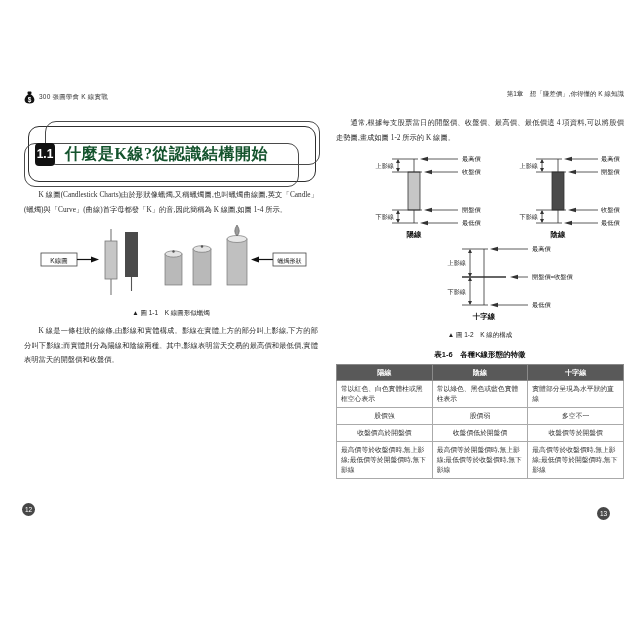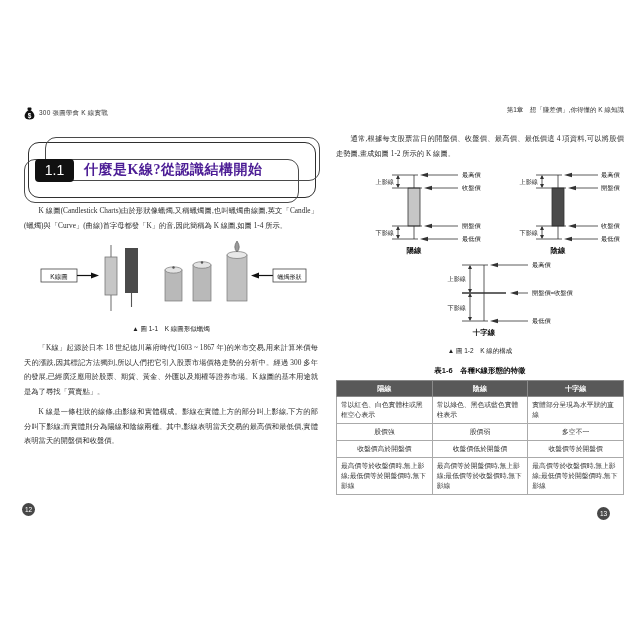--- a/index.html
+++ b/index.html
@@ -1,40 +1,40 @@
 <!DOCTYPE html>
 <html><head>
 <meta charset="utf-8">
 <style>
   * { margin:0; padding:0; box-sizing:border-box; }
   html,body { width:640px; height:640px; background:#fff; overflow:hidden; }
   body { font-family:"Liberation Serif","DejaVu Serif",serif; color:#2a2a2a; }
   .spread { position:absolute; top:0; left:0; width:640px; height:640px; background:#fff; }
 
-  .page { position:absolute; top:106px; }
+  .page { position:absolute; top:90px; }
   .page-left  { left:24px;  width:294px; }
   .page-right { left:336px; width:288px; }
 
   
   .running-head { display:flex; align-items:center; gap:4px; height:14px; }
   .running-head .brand-text { font-size:6.5px; color:#333; letter-spacing:.2px; font-family:"Liberation Sans",sans-serif; }
   .running-head-right { font-size:6.5px; color:#333; text-align:right; height:14px; font-family:"Liberation Sans",sans-serif; }
 
   
   .section-box { position:relative; margin-top:22px; margin-left:4px; margin-right:2px;
     height:56px; border:1.6px solid #2f2f2f; border-radius:11px; background:#fff;
     display:flex; align-items:center; z-index:1; }
   .section-box::before { content:""; position:absolute; z-index:-1;
     top:-6px; left:16px; right:-5px; bottom:16px; border:1px solid #4a4a4a; border-radius:11px; }
   .section-box::after { content:""; position:absolute; z-index:-1;
     top:16px; left:-5px; right:16px; bottom:-6px; border:1px solid #4a4a4a; border-radius:11px; }
-  .section-badge { width:39px; height:23px; background:#111; color:#fff; border-radius:4px;
-    font-family:"Liberation Sans",sans-serif; font-weight:normal; font-size:14px;
+  .section-badge { width:20px; height:23px; background:#111; color:#fff; border-radius:4px;
+    font-family:"Liberation Sans",sans-serif; font-weight:bold; font-size:12px;
     display:flex; align-items:center; justify-content:center; margin-left:6px; flex:0 0 auto; }
-  .section-title { font-size:14px; font-weight:bold; margin-left:10px; letter-spacing:.5px; color:#4c1d95; }
+  .section-title { font-size:16px; font-weight:bold; margin-left:10px; letter-spacing:.5px; color:#14532d; }
 
   
   .sub-heading { font-family:"Liberation Sans",sans-serif; font-weight:bold; font-size:8.5px; color:#111; margin-top:16px; }
   .para { font-size:7.3px; line-height:14.5px; text-align:justify; text-indent:2em; color:#2d2d2d; margin-top:6px; }
 
   
   .figure { margin-top:6px; text-align:center; }
   .fig-caption { font-size:6.5px; color:#222; text-align:center; margin-top:2px; font-family:"Liberation Sans",sans-serif; }
   svg text { font-family:"Liberation Sans",sans-serif; }
 
@@ -109,21 +109,20 @@
         <g>
           <polygon points="216,36.5 224,33.5 224,39.5" fill="#111"></polygon>
           <line x1="223" y1="36.5" x2="238" y2="36.5" stroke="#111" stroke-width="1.2"></line>
           <rect x="238" y="30" width="33" height="13" fill="#fff" stroke="#444" stroke-width="0.8"></rect>
           <text x="254.5" y="39.5" text-anchor="middle" font-size="6" fill="#111">蠟燭形狀</text>
         </g>
       </svg>
       <div class="fig-caption">▲ 圖 1-1　K 線圖形似蠟燭</div>
     </div>
 
-    <p class="para" style="margin-top:7px;">「K線」起源於日本 18 世紀德川幕府時代(1603 ~ 1867 年)的米市交易,用來計算米價每天的漲跌,因其標記方法獨到,所以人們把它引入股票市場價格走勢的分析中。經過 300 多年的發展,已經廣泛應用於股票、期貨、黃金、外匯以及期權等證券市場。K 線圖的基本用途就是為了尋找「買賣點」。</p>
 
     <p class="para">K 線是一條柱狀的線條,由影線和實體構成。影線在實體上方的部分叫上影線,下方的部分叫下影線;而實體則分為陽線和陰線兩種。其中,影線表明當天交易的最高價和最低價,實體表明當天的開盤價和收盤價。</p>
   </div>
 
   <div class="page page-right">
 
     <div class="running-head-right">第1章　想「賺差價」,你得懂的 K 線知識</div>
 
     <p class="para" style="margin-top:12px;">通常,根據每支股票當日的開盤價、收盤價、最高價、最低價這 4 項資料,可以將股價走勢圖,畫成如圖 1-2 所示的 K 線圖。</p>
 

